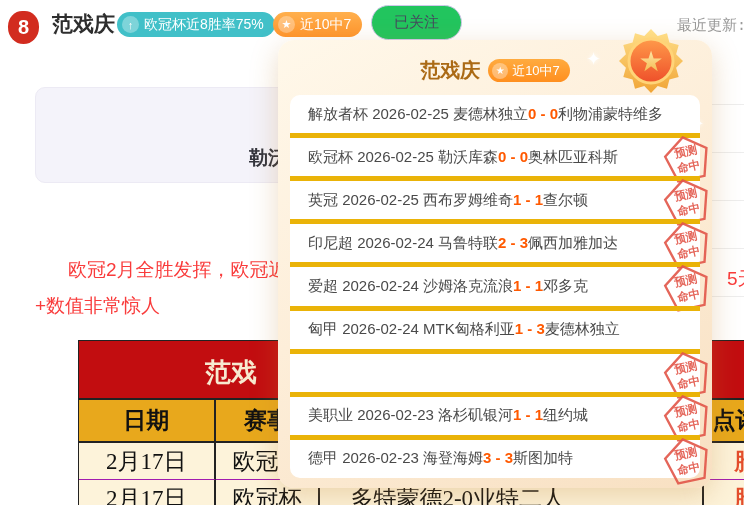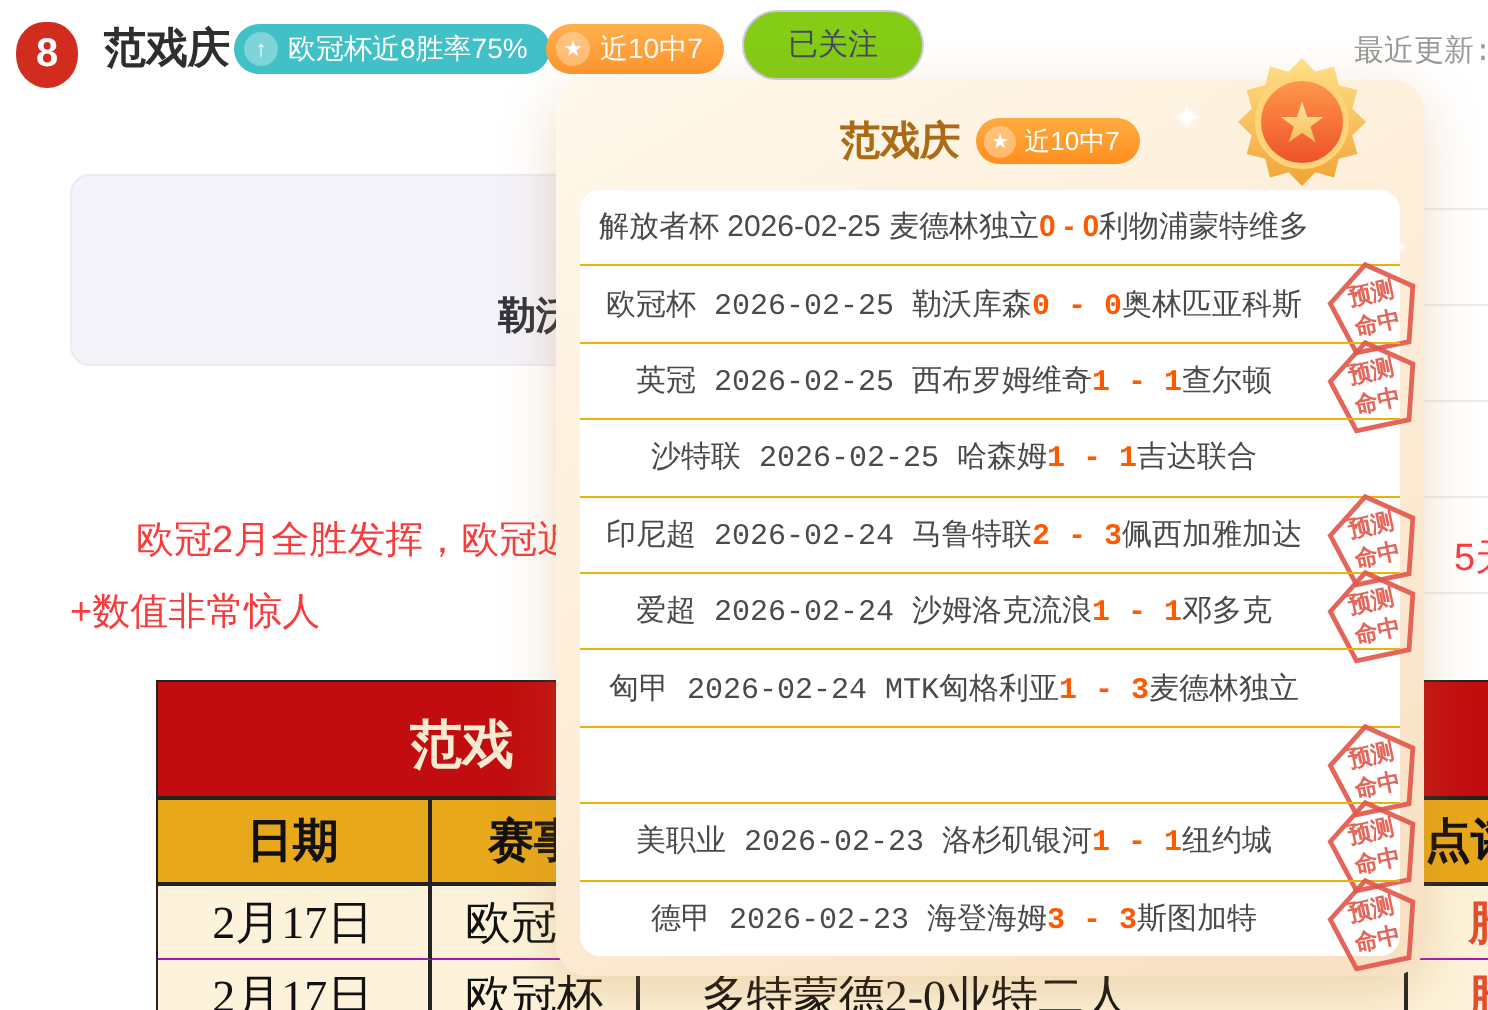--- a/index.html
+++ b/index.html
@@ -10,21 +10,21 @@
   .logo { position:absolute; left:8px; top:11px; width:31px; height:33px;
     background:#d22c1f; border-radius:46% 46% 50% 50%; color:#fff; font-weight:bold;
     font-size:20px; display:flex; align-items:center; justify-content:center; }
   .expert-name { position:absolute; left:52px; top:10px; font-size:21px; font-weight:bold; color:#2e2e2e; }
   .pill { position:absolute; top:12px; height:25px; border-radius:13px; display:flex;
     align-items:center; gap:5px; padding:0 11px 0 5px; color:#fff; font-size:14px; white-space:nowrap; }
   .pill .ic { width:17px; height:17px; border-radius:50%; background:rgba(255,255,255,.32);
     display:flex; align-items:center; justify-content:center; font-size:11px; color:#fff; }
   .pill-teal { left:117px; background:#41c0c8; }
   .pill-orange { left:273px; background:linear-gradient(180deg,#ffb04e,#ff952d); }
-  .follow-btn { position:absolute; left:371px; top:5px; width:91px; height:35px; background:#84cc16;
+  .follow-btn { position:absolute; left:371px; top:5px; width:91px; height:35px; background:#22c55e;
     border:1px solid #cfc8ea; border-radius:18px; color:#454a5e; font-size:15px; cursor:pointer;text-align:center; }
   .update-label { position:absolute; left:677px; top:16px; font-size:15px; color:#9a9a9a; white-space:nowrap;font-family:Liberation Mono, monospace; }
 
   
   .content-box { position:absolute; left:35px; top:87px; width:605px; height:96px;
     background:#f4f3fa; border:1px solid #eceaf4; border-radius:10px; }
   .content-box span { position:absolute; left:213px; top:57px; font-size:19px; font-weight:bold; color:#33343d; }
   .red-note { position:absolute; color:#f93b3b; font-size:19px; white-space:nowrap; }
   .red-1 { left:68px; top:257px; }
   .red-1t { left:727px; top:266px; }
@@ -57,22 +57,22 @@
   .popup-badge { height:23px; border-radius:12px; background:linear-gradient(180deg,#ffab3f,#ff8f1f);
     color:#fff; font-size:13px; display:flex; align-items:center; gap:4px; padding:0 10px 0 4px; }
   .popup-badge .ic { width:16px; height:16px; border-radius:50%; background:rgba(255,255,255,.35);
     display:flex; align-items:center; justify-content:center; font-size:10px; color:#fff; }
   .medal { position:absolute; top:-12px; right:28px; width:66px; height:66px; }
   .sparkle { position:absolute; color:#fff; text-shadow:0 0 4px rgba(255,255,255,.9); }
   .sp1 { left:308px; top:8px; font-size:18px; }
   .sp2 { right:8px; top:76px; font-size:13px; }
   .match-card { position:absolute; left:12px; right:12px; top:55px; bottom:10px;
     background:#fff; border-radius:10px; display:flex; flex-direction:column; }
-  .mrow { flex:1; display:flex; align-items:center; padding:0 54px 0 18px; position:relative;justify-content:center; }
-  .mrow + .mrow { border-top:1px solid #eab308;font-family:Liberation Mono, monospace; }
+  .mrow { flex:1; display:flex; align-items:center; padding:0 54px 0 18px; position:relative; }
+  .mrow + .mrow { border-top:5px solid #eab308; }
   .mtext { font-size:15px; color:#4a4a4a; white-space:nowrap; }
   .mtext .score { color:#ff5900; font-weight:bold; }
   .stamp { position:absolute; right:-10px; top:-3px; width:46px; height:46px;
     transform:rotate(-12deg); opacity:.9; }
 </style>
 </head>
 <body>
 
 <div class="logo">8</div>
 <div class="expert-name">范戏庆</div>
@@ -177,23 +177,20 @@
       </div>
       <div class="mrow">
         <span class="mtext"><span>英冠 2026-02-25 西布罗姆维奇</span><span class="score">1 - 1</span><span>查尔顿</span></span>
         <span class="stamp"><svg viewBox="0 0 48 48" width="46" height="46">
             <polygon points="24,2 46,18 38,46 10,46 2,18" fill="none" stroke="#e25649" stroke-width="2.5"></polygon>
             <text x="24" y="21" text-anchor="middle" font-size="12" font-weight="bold" fill="#e25649">预测</text>
             <text x="24" y="37" text-anchor="middle" font-size="12" font-weight="bold" fill="#e25649">命中</text>
           </svg></span>
       </div>
       <div class="mrow">
-        <span class="mtext"><span>沙特联 2026-02-25 哈森姆</span><span class="score">1 - 1</span><span>吉达联合</span></span>
-      </div>
-      <div class="mrow">
         <span class="mtext"><span>印尼超 2026-02-24 马鲁特联</span><span class="score">2 - 3</span><span>佩西加雅加达</span></span>
         <span class="stamp"><svg viewBox="0 0 48 48" width="46" height="46">
             <polygon points="24,2 46,18 38,46 10,46 2,18" fill="none" stroke="#e25649" stroke-width="2.5"></polygon>
             <text x="24" y="21" text-anchor="middle" font-size="12" font-weight="bold" fill="#e25649">预测</text>
             <text x="24" y="37" text-anchor="middle" font-size="12" font-weight="bold" fill="#e25649">命中</text>
           </svg></span>
       </div>
       <div class="mrow">
         <span class="mtext"><span>爱超 2026-02-24 沙姆洛克流浪</span><span class="score">1 - 1</span><span>邓多克</span></span>
         <span class="stamp"><svg viewBox="0 0 48 48" width="46" height="46">

